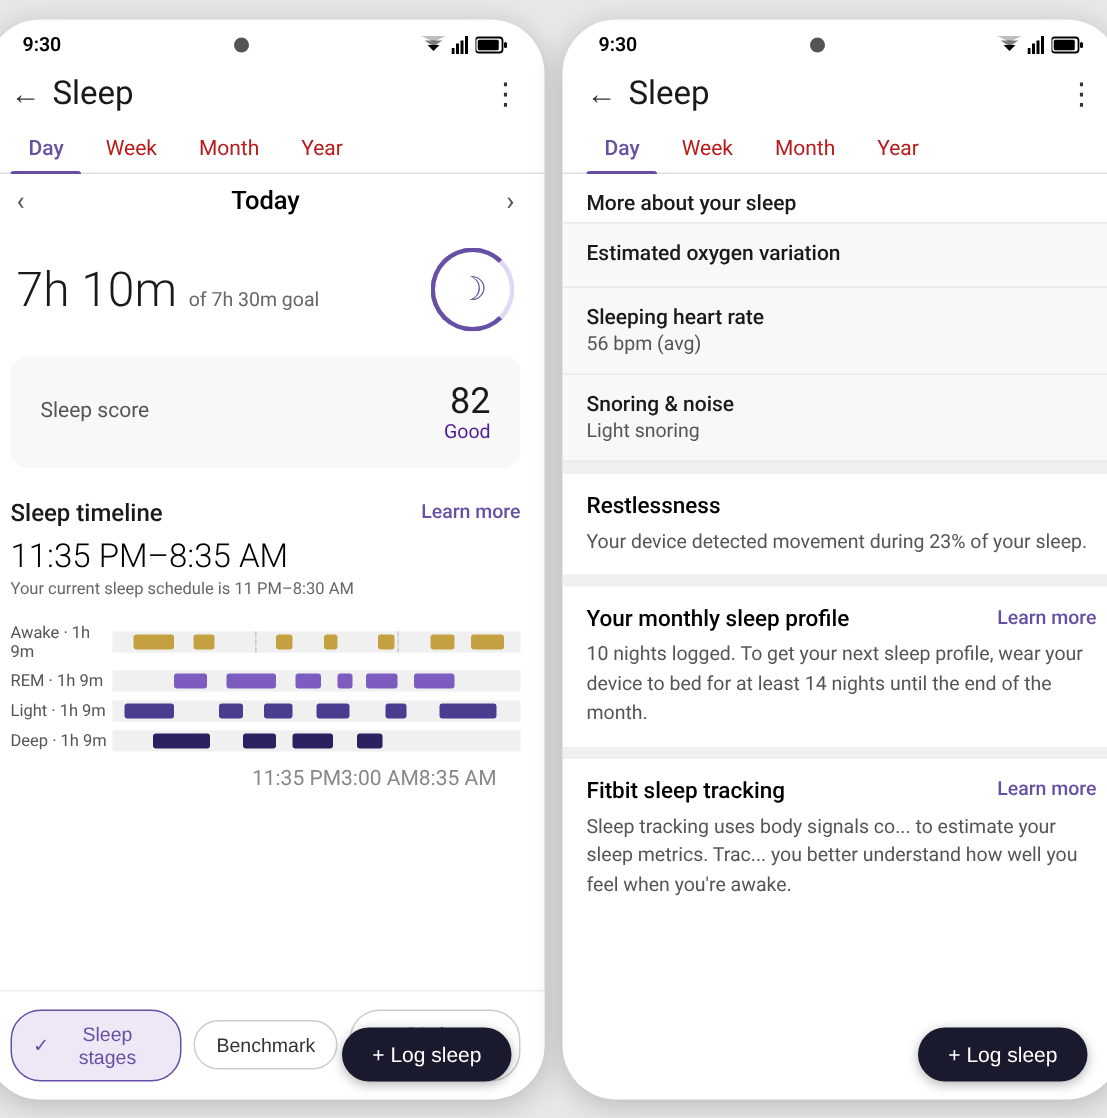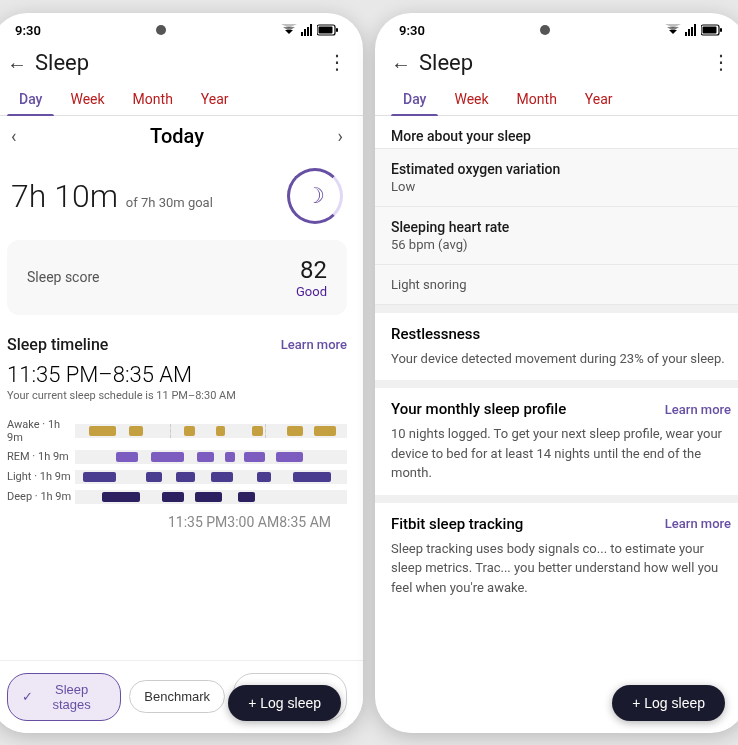--- a/index.html
+++ b/index.html
@@ -111,21 +111,21 @@
 
     
     .date-nav {
       display: flex;
       align-items: center;
       justify-content: space-between;
       padding: 8px 20px;
       flex-shrink: 0;
     }
     .date-nav .nav-arrow { font-size: 18px; color: #555; cursor: pointer; }
-    .date-nav .date-label { font-size: 20px; font-weight: 500; text-align: center; }
+    .date-nav .date-label { font-size: 17px; font-weight: 500; text-align: center; }
 
     .sleep-summary {
       padding: 12px 20px 8px;
       display: flex;
       align-items: center;
       justify-content: space-between;
     }
     .sleep-time {
       font-size: 32px;
       font-weight: 300;
@@ -518,27 +518,27 @@
       <div class="tab">Month</div>
       <div class="tab">Year</div>
     </div>
 
     <div class="scroll-content">
 
       <div class="more-about-section">More about your sleep</div>
 
       <div class="info-card" style="border-top:1px solid #e8e8e8;">
         <div class="info-title">Estimated oxygen variation</div>
-        <div class="info-value">Low</div>
       </div>
       <div class="info-card">
         <div class="info-title">Sleeping heart rate</div>
         <div class="info-value">56 bpm (avg)</div>
       </div>
       <div class="info-card">
+        <div class="info-title">Snoring &amp; noise</div>
         <div class="info-value">Light snoring</div>
       </div>
 
       <div class="restlessness-section" style="border-top:8px solid #f0f0f0;">
         <div class="rest-title">Restlessness</div>
         <div class="rest-desc">Your device detected movement during 23% of your sleep.</div>
       </div>
 
       <div class="monthly-section" style="border-top:8px solid #f0f0f0;">
         <div class="monthly-header">

